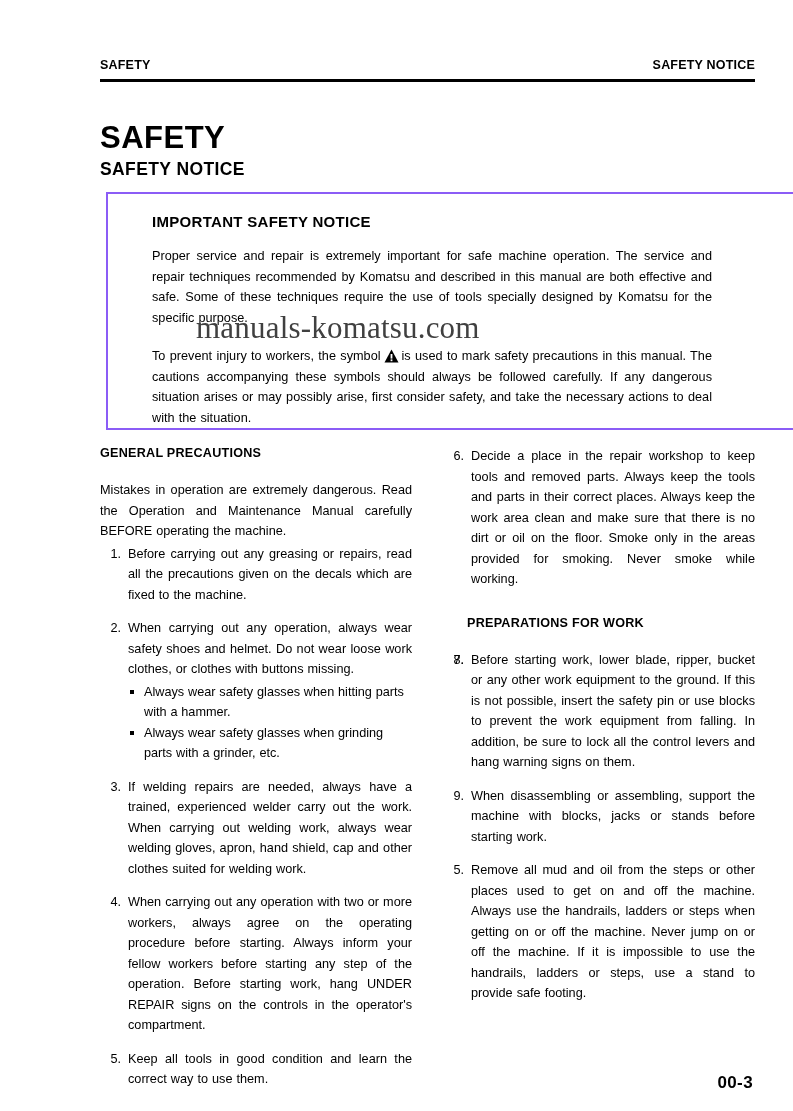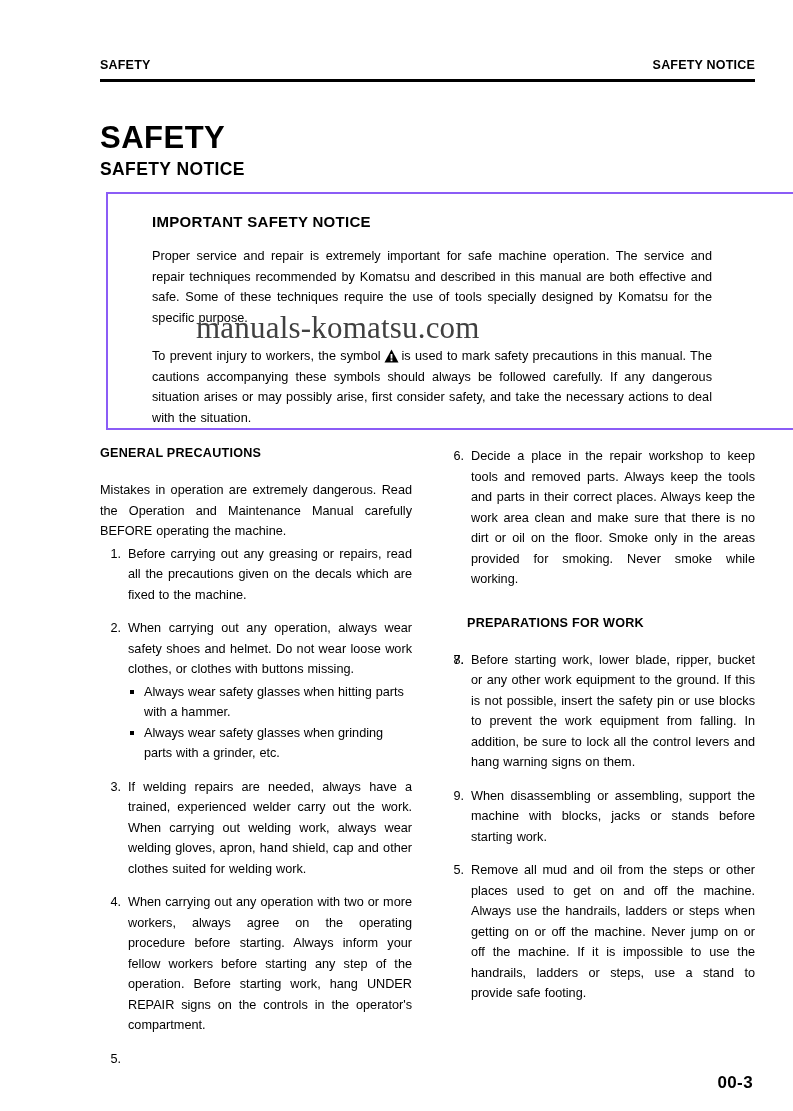--- a/index.html
+++ b/index.html
@@ -272,20 +272,21 @@
         <li>
           <span class="num">3.</span>
           <span>If welding repairs are needed, always have a trained, experienced welder carry out the work. When carrying out welding work, always wear welding gloves, apron, hand shield, cap and other clothes suited for welding work.</span>
         </li>
         <li>
           <span class="num">4.</span>
           <span>When carrying out any operation with two or more workers, always agree on the operating procedure before starting. Always inform your fellow workers before starting any step of the operation. Before starting work, hang UNDER REPAIR signs on the controls in the operator's compartment.</span>
         </li>
         <li>
           <span class="num">5.</span>
+          <span>Keep all tools in good condition and learn the correct way to use them.</span>
         </li>
       </ol>
     </div>
 
     <div class="col col-right">
       <ol class="num-list">
         <li>
           <span class="num">6.</span>
           <span>Decide a place in the repair workshop to keep tools and removed parts. Always keep the tools and parts in their correct places. Always keep the work area clean and make sure that there is no dirt or oil on the floor. Smoke only in the areas provided for smoking. Never smoke while working.</span>
         </li>

